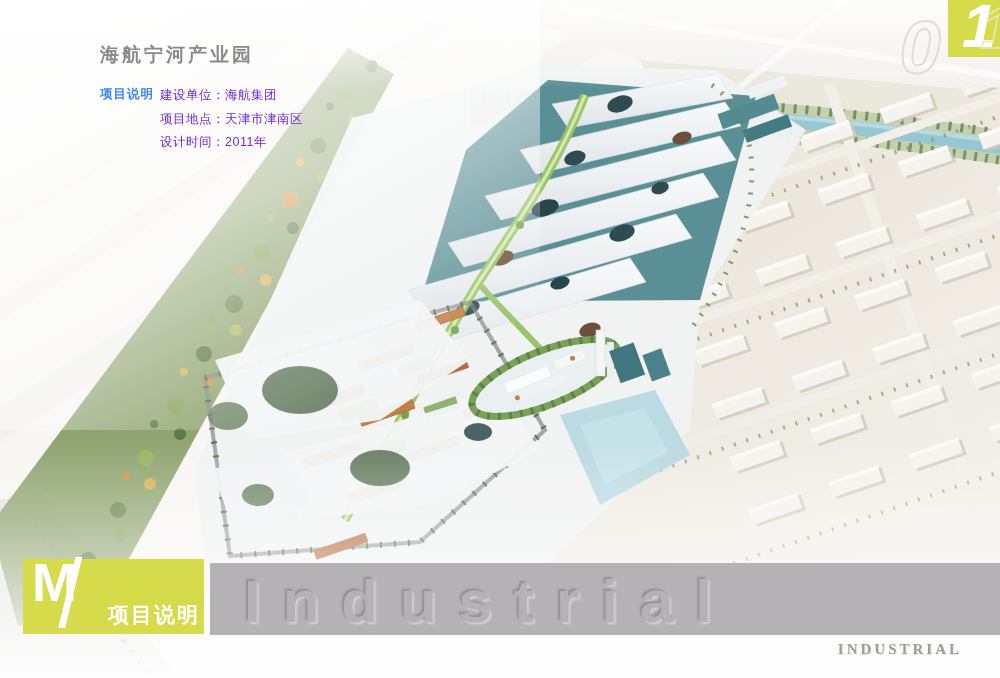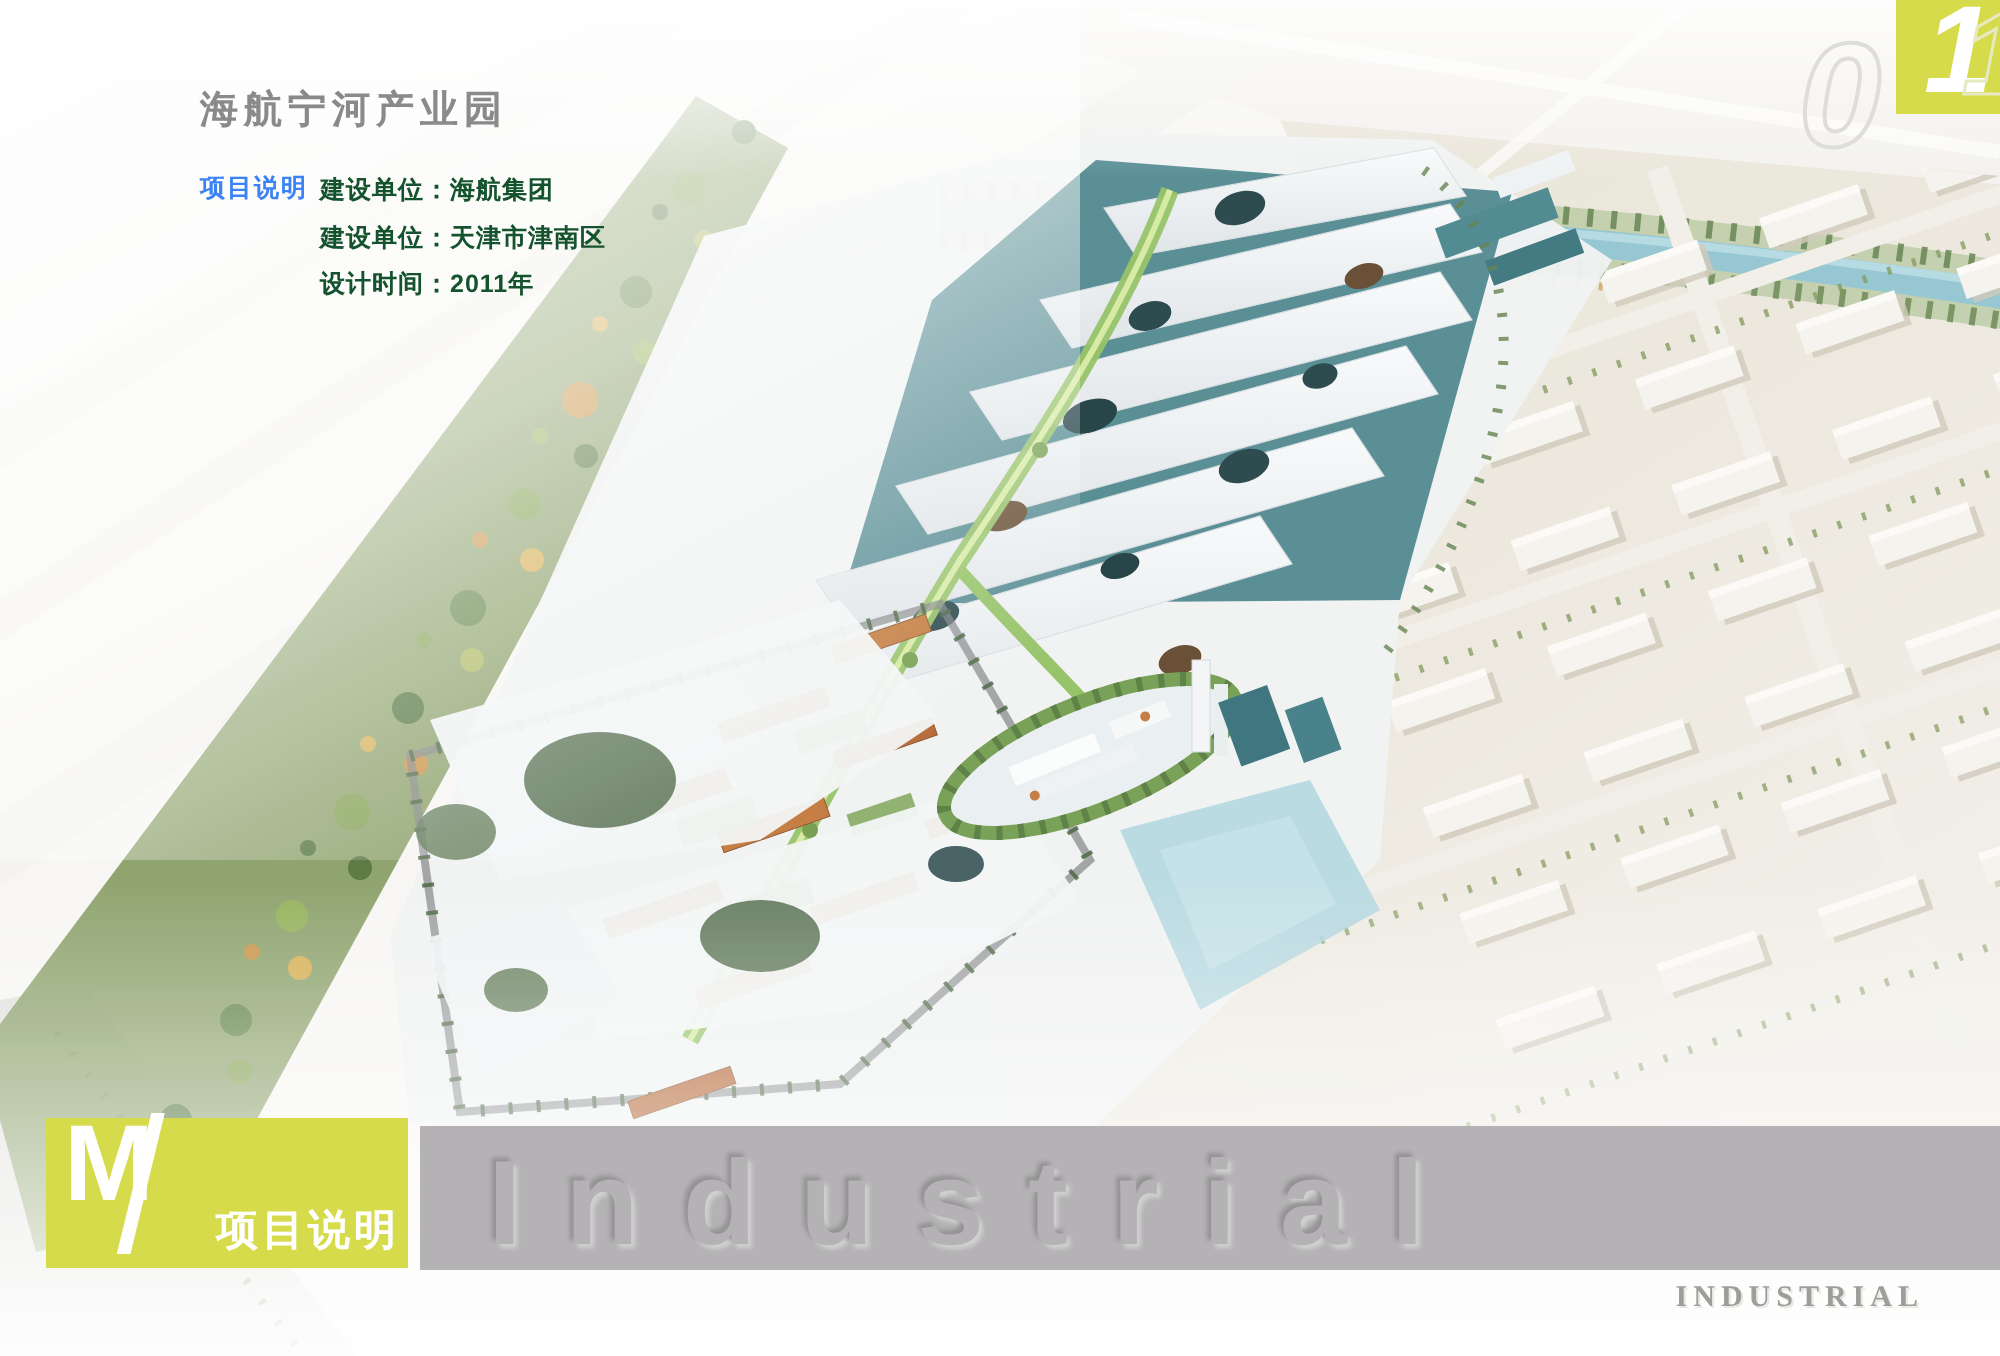--- a/index.html
+++ b/index.html
@@ -4,21 +4,21 @@
 <style>
   html,body{margin:0;padding:0;}
   body{width:1000px;height:678px;overflow:hidden;background:#fbfaf8;
        font-family:"Liberation Sans",sans-serif;}
   #page{position:relative;width:1000px;height:678px;background:#fafaf7;}
   #scene{position:absolute;left:0;top:0;z-index:1;}
   .ovl{position:absolute;z-index:3;}
   #title{left:100px;top:42px;font-size:19px;font-weight:bold;color:#8a8a8a;letter-spacing:3px;}
   #sec-label{left:100px;top:86px;font-size:12.5px;font-weight:bold;color:#3b82f6;letter-spacing:1px;}
   #info{left:150px;top:84px;}
-  .info-line{height:23.5px;line-height:23.5px;font-size:12.5px;font-weight:bold;color:#14532d;letter-spacing:0.5px;padding-left:10px;}
+  .info-line{height:23.5px;line-height:23.5px;font-size:12.5px;font-weight:normal;color:#6d28d9;letter-spacing:0.5px;padding-left:10px;}
   #cat-box{left:23px;top:559px;width:181px;height:75px;background:#d5db4a;z-index:4;}
   #cat-code{position:absolute;left:9px;top:-8px;font-size:54px;font-weight:bold;color:#fff;}
   #cat-slash{position:absolute;left:34px;top:-20px;font-size:96px;font-weight:normal;color:#fff;
              transform:scaleX(.9);line-height:110px;}
   #cat-name{position:absolute;right:4px;bottom:5px;font-size:21px;font-weight:bold;color:#fff;letter-spacing:2px;}
   #gray-bar{left:210px;top:563px;width:790px;height:72px;background:#b4b2b4;z-index:4;overflow:hidden;}
   #embossed{position:absolute;left:34px;top:4px;font-size:60px;font-weight:bold;letter-spacing:22px;
             color:#b4b2b4;text-shadow:-2px -2px 2px #949294,2px 2px 2px #d2d1d2;}
   #stamp{right:38px;top:641px;font-size:15px;font-weight:bold;letter-spacing:3px;color:#9d9d99;
          font-family:"Liberation Serif",serif;text-shadow:1px 1px 0 #e8e7e3;}
@@ -276,21 +276,21 @@
   <rect x="0" y="0" width="540" height="430" fill="url(#gTL)"></rect>
   <rect x="0" y="0" width="1000" height="88" fill="url(#gTop)"></rect>
   <rect x="0" y="440" width="1000" height="238" fill="url(#gBot)"></rect>
   <rect width="1000" height="678" fill="#ffffff" opacity="0.08"></rect>
 </svg>
 
   <div class="ovl" id="title">海航宁河产业园</div>
   <div class="ovl" id="sec-label">项目说明</div>
   <div class="ovl" id="info">
     <div class="info-line">建设单位：海航集团</div>
-    <div class="info-line">建设单位：天津市津南区</div>
+    <div class="info-line">项目地点：天津市津南区</div>
     <div class="info-line">设计时间：2011年</div>
   </div>
 
   <div class="ovl" id="pn-zero">0</div>
   <div class="ovl" id="pn-box">
     <span id="pn-one">1</span>
     <span id="pn-one-ghost">1</span>
   </div>
 
   <div class="ovl" id="cat-box">

